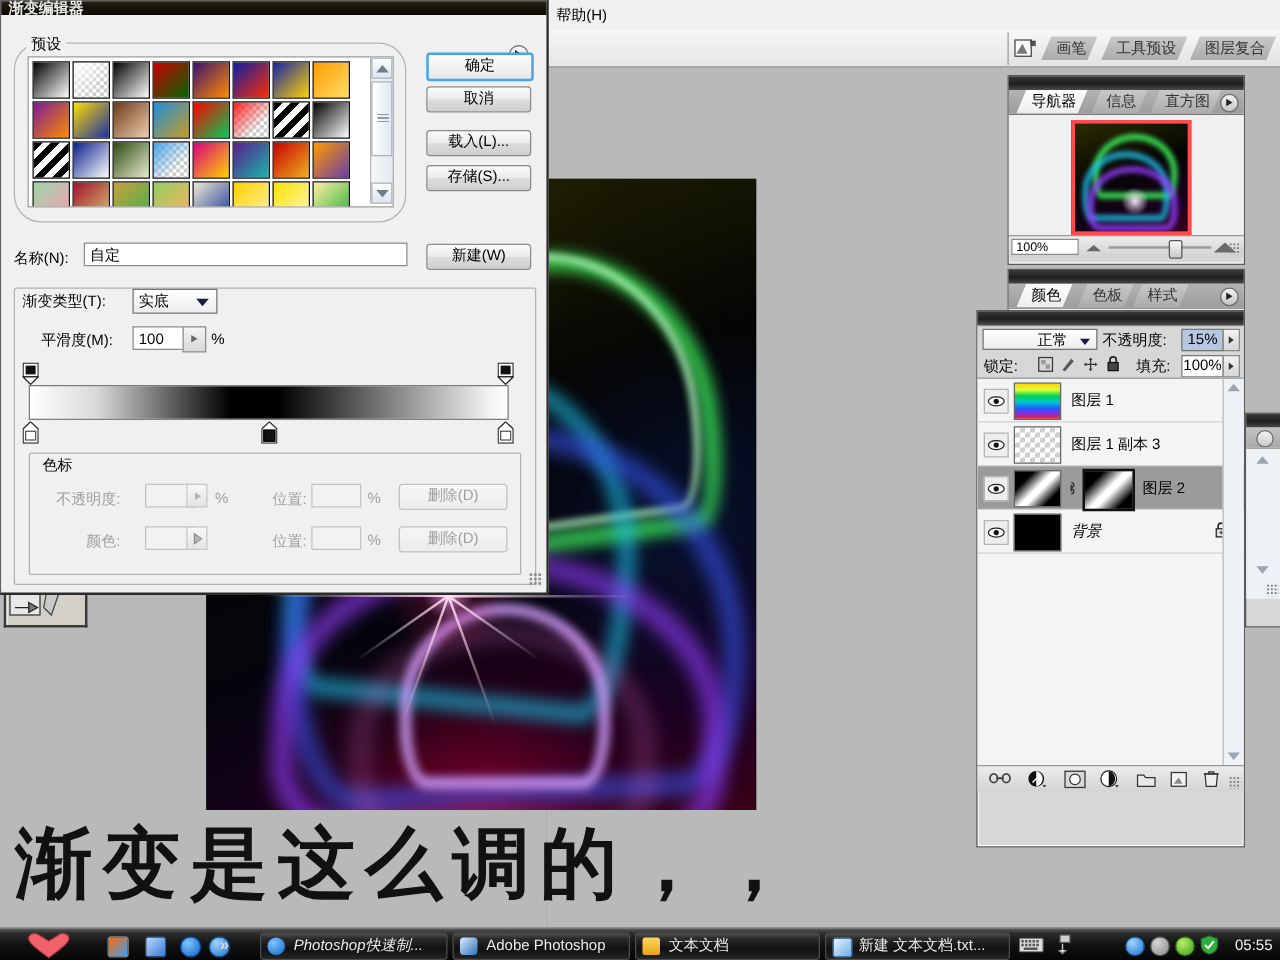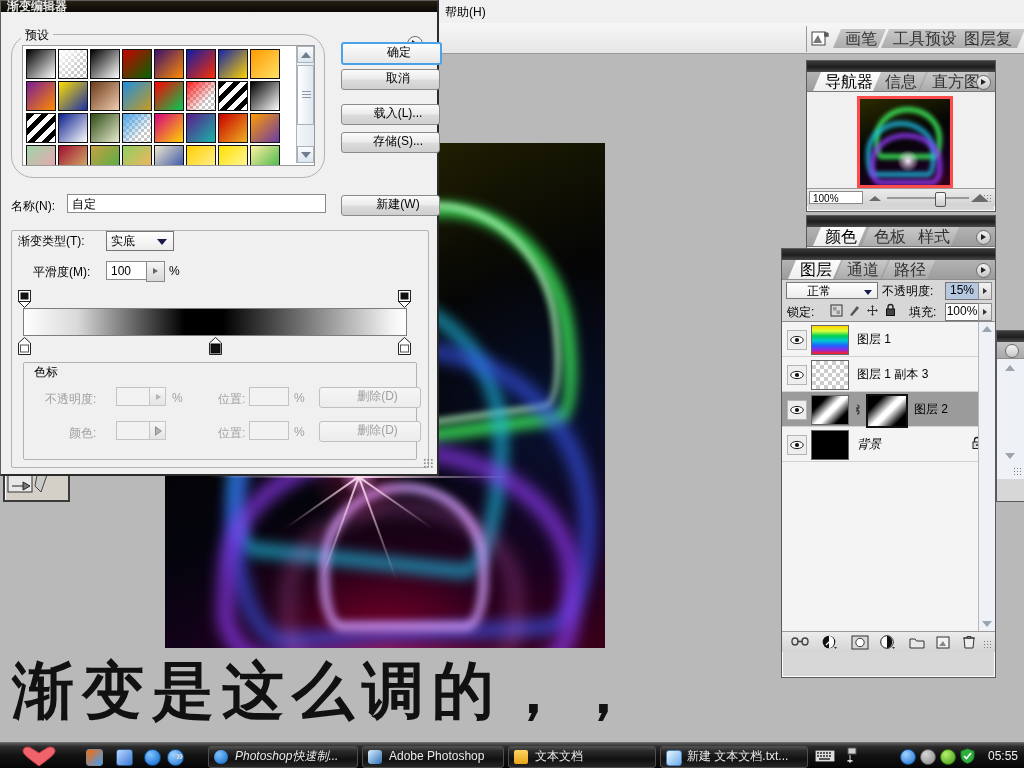--- a/index.html
+++ b/index.html
@@ -74,21 +74,21 @@
     left:3px;top:470px;width:63px;height:28px;
     background:#d4d0c8;border:2px solid #3a3a3a;border-top:2px solid #111;
     box-shadow:inset 1px 1px 0 #fff;
   }
 
   
   .panel{background:#d7d7d7;border:1px solid #5a5a5a;box-shadow:0 0 0 1px #fff inset;}
   .panel-grip{height:11px;background:linear-gradient(180deg,#3a3a3a,#1e1e1e 55%,#4a4a4a);}
   .tabrow{height:19px;background:linear-gradient(180deg,#b3b3b3,#9c9c9c);position:relative;}
   .tab{
-    position:absolute;top:0;height:19px;line-height:19px;padding:0 9px 0 12px;font-size:16px;
+    position:absolute;top:0;height:19px;line-height:19px;padding:0 9px 0 12px;font-size:12px;
     background:linear-gradient(180deg,#c9c9c9,#ababab);
     clip-path:polygon(8px 0,100% 0,calc(100% - 8px) 100%,0 100%);
     color:#333;
   }
   .tab.active{background:linear-gradient(180deg,#fdfdfd,#ededed);color:#000;font-weight:normal;}
   .panel-menu-btn{
     position:absolute;right:4px;top:3px;width:13px;height:13px;border-radius:50%;
     background:linear-gradient(180deg,#f2f2f2,#c6c6c6);border:1px solid #6d6d6d;
   }
   .panel-menu-btn::after{
@@ -111,21 +111,21 @@
 
   
   #color-panel{left:806px;top:215px;width:188px;height:125px;}
   #color-body{background:#efefef;height:93px;position:relative;border-top:1px solid #787878;}
   #color-swatch{position:absolute;right:4px;top:50px;width:26px;height:22px;}
 
   
   #layers-panel{left:781px;top:248px;width:213px;height:428px;}
   #layers-tabrow{height:19px;}
   #blend-row{height:21px;background:#d7d7d7;position:relative;border-top:1px solid #8d8d8d;}
-  #blend-select{position:absolute;left:4px;top:2px;width:92px;height:17px;background:linear-gradient(180deg,#fff,#ececec);border:1px solid #767676;font-size:12px;line-height:16px;padding-left:20px;box-sizing:border-box;}
+  #blend-select{position:absolute;left:4px;top:2px;width:92px;height:17px;background:linear-gradient(180deg,#fff,#ececec);border:1px solid #767676;font-size:12px;line-height:16px;padding-left:20px;box-sizing:border-box;text-align:center;}
   #blend-select .caret{position:absolute;right:5px;top:7px;border-left:4px solid transparent;border-right:4px solid transparent;border-top:5px solid #1a1a4d;}
   #opacity-label{position:absolute;left:100px;top:3px;font-size:12px;}
   #opacity-box{position:absolute;left:163px;top:2px;width:32px;height:16px;background:#fff;border:1px solid #767676;font-size:12px;line-height:15px;text-align:center;}
   #opacity-box.sel{background:#b5c8e0;}
   #opacity-arrow{position:absolute;left:196px;top:2px;width:12px;height:16px;background:linear-gradient(180deg,#f3f3f3,#d6d6d6);border:1px solid #8c8c8c;}
   #opacity-arrow::after{content:"";position:absolute;left:4px;top:5px;border-left:4px solid #333;border-top:3px solid transparent;border-bottom:3px solid transparent;}
   #lock-row{height:20px;background:#d7d7d7;position:relative;}
   #fill-box{position:absolute;left:163px;top:2px;width:32px;height:16px;background:#fff;border:1px solid #767676;font-size:12px;line-height:15px;text-align:center;}
   #fill-arrow{position:absolute;left:196px;top:2px;width:12px;height:16px;background:linear-gradient(180deg,#f3f3f3,#d6d6d6);border:1px solid #8c8c8c;}
   #fill-arrow::after{content:"";position:absolute;left:4px;top:5px;border-left:4px solid #333;border-top:3px solid transparent;border-bottom:3px solid transparent;}
@@ -167,21 +167,21 @@
   .sb-thumb{position:absolute;left:0;top:19px;width:17px;height:60px;background:linear-gradient(90deg,#ffffff,#dfe7f1);border:1px solid #a8b2bd;box-sizing:border-box;}
   .sb-thumb .lines{position:absolute;left:4px;top:25px;width:9px;height:8px;
     background:repeating-linear-gradient(180deg,#8d99a6 0 1px,transparent 1px 3px);}
   #preset-menu{position:absolute;right:14px;top:24px;width:14px;height:14px;border-radius:50%;
     background:linear-gradient(180deg,#fbfbfb,#cfcfcf);border:1px solid #6d6d6d;}
   #preset-menu::after{content:"";position:absolute;left:4px;top:3px;border-left:6px solid #111;border-top:4px solid transparent;border-bottom:4px solid transparent;}
 
   .btn{
     position:absolute;height:19px;line-height:17px;text-align:center;font-size:12px;
     background:linear-gradient(180deg,#fbfbfb 0%,#ebebeb 48%,#dcdcdc 52%,#cfcfcf 100%);
-    border:1px solid #8a8a8a;border-radius:3px;color:#000;padding-left:15px;
+    border:1px solid #8a8a8a;border-radius:3px;color:#000;
   }
   .btn.primary{border:2px solid #4aa3e8;background:linear-gradient(180deg,#fdfdfd,#e6e6e6);}
   .btn.dis{color:#a0a0a0;border-color:#c0c0c0;background:linear-gradient(180deg,#f6f6f6,#ececec);}
 
   #name-label{position:absolute;left:10px;top:186px;font-size:12px;}
   #name-input{position:absolute;left:66px;top:182px;width:259px;height:19px;background:#fff;border:1px solid #8a8a8a;font-size:12px;line-height:18px;padding-left:4px;box-sizing:border-box;}
 
   #grp-type{left:10px;top:218px;width:416px;height:236px;}
   #type-label{position:absolute;left:14px;top:221px;font-size:12px;background:#f0f0f0;padding:0 3px;}
   #type-select{position:absolute;left:105px;top:219px;width:68px;height:20px;background:linear-gradient(180deg,#fff,#ececec);border:1px solid #767676;font-size:12px;line-height:19px;padding-left:4px;box-sizing:border-box;}
@@ -341,26 +341,20 @@
     <div id="color-body">
       <div id="color-swatch">
         <div style="position:absolute;left:0;top:0;width:17px;height:13px;background:linear-gradient(90deg,#ff2a00,#ffffff);border:1px solid #555;"></div>
         <div style="position:absolute;left:9px;top:7px;width:15px;height:13px;background:#000;border:1px solid #555;"></div>
       </div>
     </div>
   </div>
 
   <div id="layers-panel" class="panel abs">
     <div class="panel-grip"></div>
-    <div class="tabrow" id="layers-tabrow">
-      <div class="tab active" style="left:6px;">图层</div>
-      <div class="tab" style="left:53px;">通道</div>
-      <div class="tab" style="left:100px;">路径</div>
-      <div class="panel-menu-btn"></div>
-    </div>
 
     <div id="blend-row">
       <div id="blend-select">
         <span>正常</span>
         <span class="caret"></span>
       </div>
       <span id="opacity-label">不透明度:</span>
       <div id="opacity-box" class="sel">15%</div>
       <div id="opacity-arrow"></div>
     </div>

